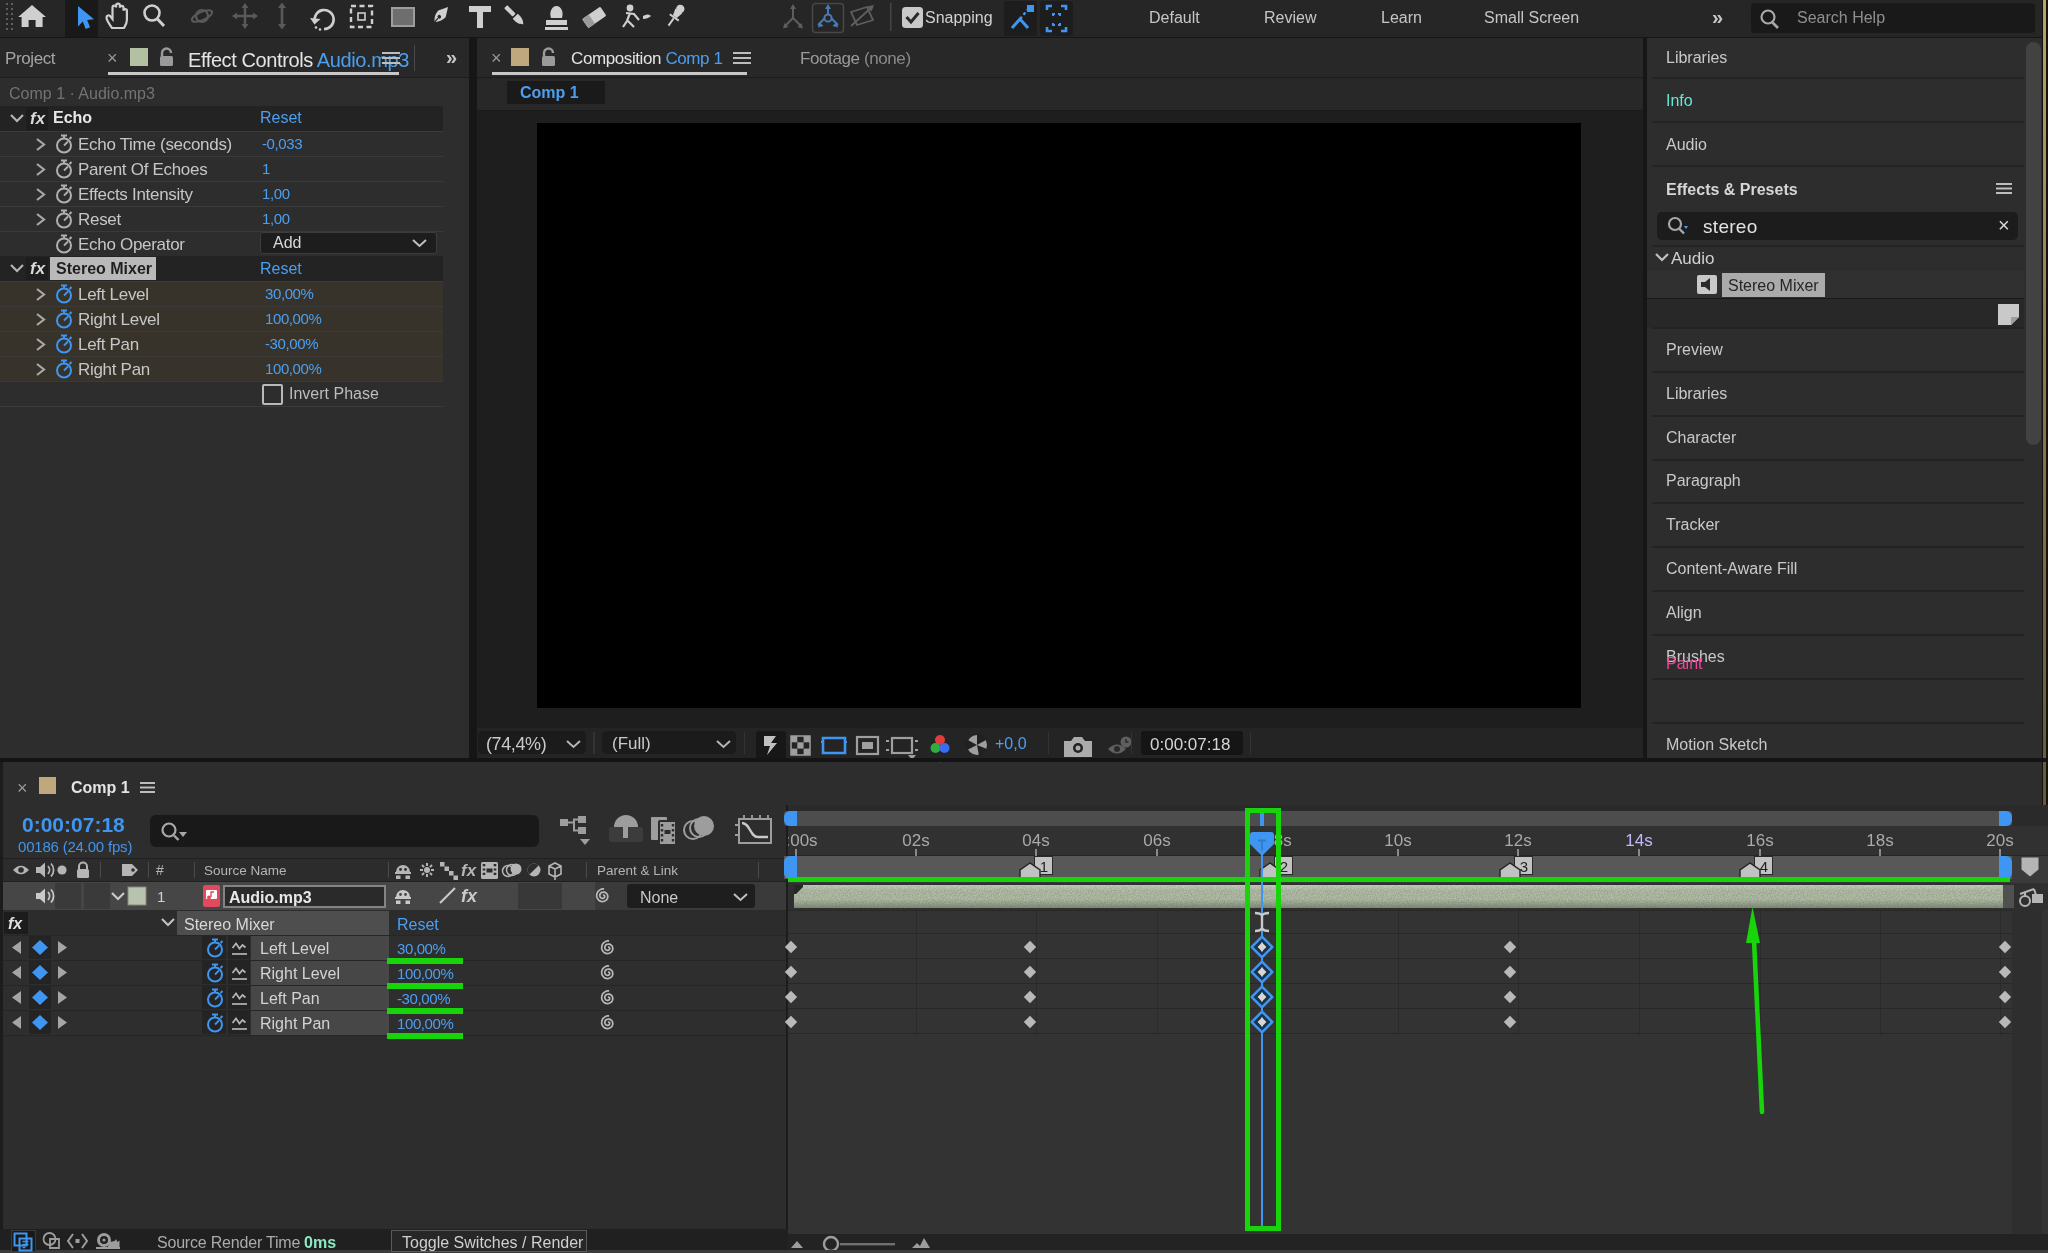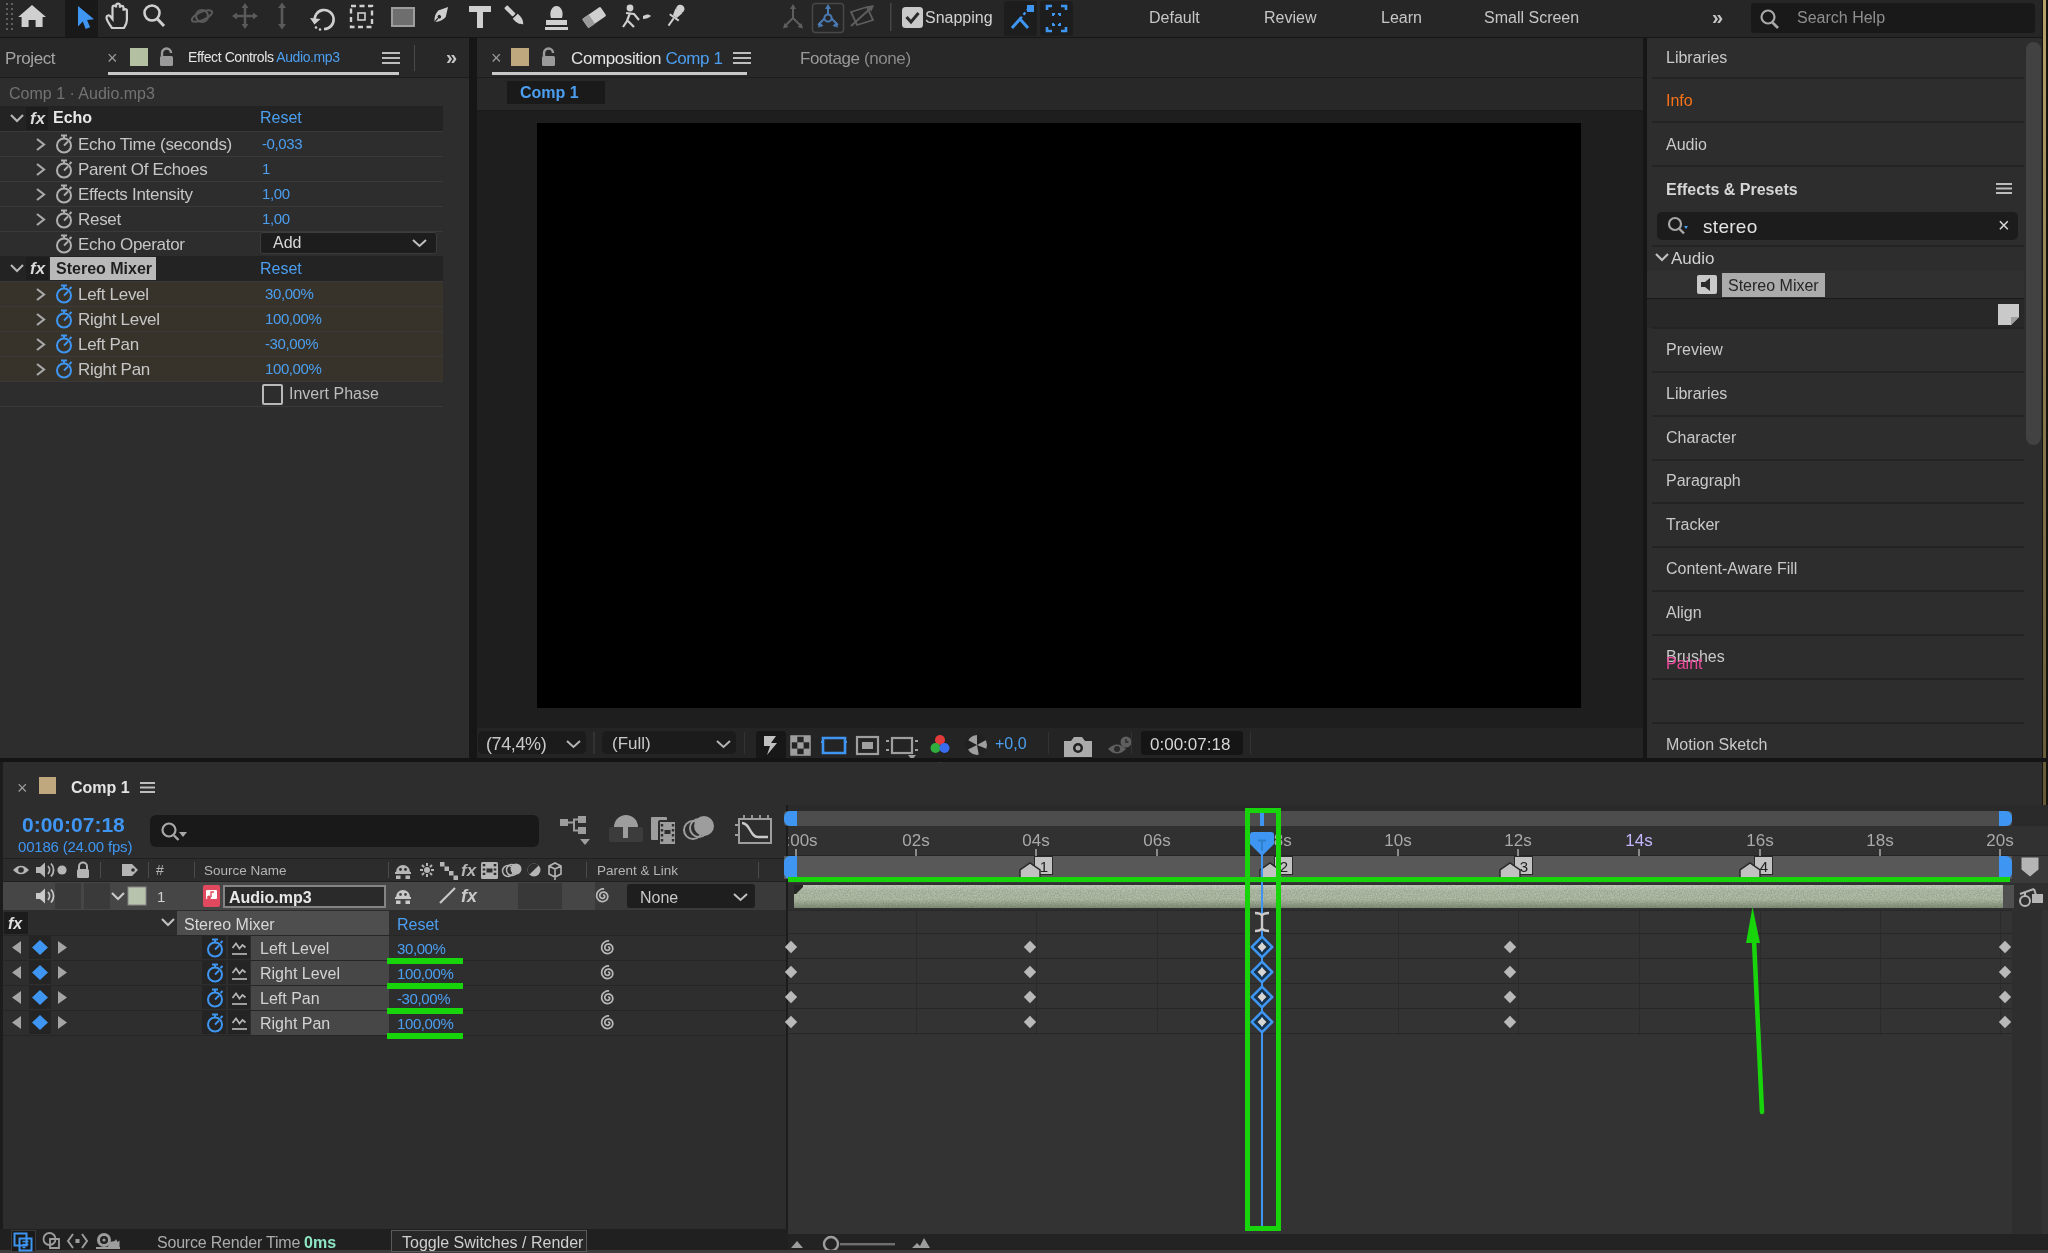--- a/index.html
+++ b/index.html
@@ -116,21 +116,21 @@
     </svg>
 <div class="tx" style="left:1797px;top:10px;font-size:16px;color:#8f8f8f">Search Help</div>
 <div class="a" style="left:0;top:38px;width:471px;height:39px;background:#282828;border-bottom:1px solid #1c1c1c"></div>
 <div class="tx" style="left:5px;top:50px;font-size:17px;letter-spacing:-0.4px;color:#a5a5a5">Project</div>
 <div class="tx" style="left:107px;top:49px;font-size:18px;color:#9a9a9a">×</div>
 <div class="a" style="left:130px;top:48px;width:18px;height:18px;background:#b3c1a2"></div>
 <svg class="a" style="left:158px;top:46px" width="20" height="24">
       <path d="M4 10 v-3 a4.5 4.5 0 0 1 9 0" fill="none" stroke="#9a9a9a" stroke-width="2.4"></path>
       <rect x="2" y="10" width="13" height="10" rx="1.5" fill="#9a9a9a"></rect>
     </svg>
-<div class="tx" style="left:188px;top:50px;font-size:14px;letter-spacing:-0.4px;color:#e4e4e4">Effect Controls <span style="color:#4c9ff0">Audio.mp3</span></div>
+<div class="tx" style="left:188px;top:50px;font-size:20px;letter-spacing:-0.4px;color:#e4e4e4">Effect Controls <span style="color:#4c9ff0">Audio.mp3</span></div>
 <svg class="a" style="left:382px;top:52px" width="20" height="14">
       <path d="M0 1 h18 M0 6 h18 M0 11 h18" stroke="#bdbdbd" stroke-width="2"></path>
     </svg>
 <div class="a" style="left:108px;top:72px;width:291px;height:3px;background:#c8c8c8"></div>
 <div class="a" style="left:414px;top:45px;width:1px;height:26px;background:#4a4a4a"></div>
 <div class="tx" style="left:446px;top:47px;font-size:20px;color:#c6c6c6;font-weight:bold">»</div>
 <div class="tx" style="left:9px;top:86px;font-size:16px;color:#737373">Comp 1 · Audio.mp3</div>
 <div class="a" style="left:0;top:106px;width:443px;height:25px;background:#232323"></div>
 <div class="a" style="left:26px;top:107px;width:22px;height:23px;background:#1d1d1d"></div>
 <svg class="a" style="left:10px;top:113px" width="16" height="12">
@@ -329,21 +329,21 @@
         <circle cx="66" cy="9" r="5.5"></circle>
         <path d="M66 6 v3 h2.5" stroke="#2a2a2a" stroke-width="1.5" fill="none"></path>
       </g>
     </svg>
 <div class="a" style="left:1131px;top:732px;width:1px;height:22px;background:#333"></div>
 <div class="a" style="left:1141px;top:731px;width:102px;height:24px;background:#151515;border-radius:3px"></div>
 <div class="tx" style="left:1150px;top:736px;font-size:17px;color:#d5d5d5">0:00:07:18</div>
 <div class="a" style="left:1250px;top:732px;width:1px;height:22px;background:#333"></div>
 <div class="a" style="left:1643px;top:38px;width:4px;height:720px;background:#161616"></div>
 <div class="tx" style="left:1666px;top:50px;font-size:16px;color:#c9c9c9">Libraries</div>
-<div class="tx" style="left:1666px;top:93px;font-size:16px;color:#f97316">Info</div>
+<div class="tx" style="left:1666px;top:93px;font-size:16px;color:#5eead4">Info</div>
 <div class="tx" style="left:1666px;top:137px;font-size:16px;color:#c9c9c9">Audio</div>
 <div class="a" style="left:1652px;top:77px;width:372px;height:2px;background:#232323"></div>
 <div class="a" style="left:1652px;top:121px;width:372px;height:2px;background:#232323"></div>
 <div class="a" style="left:1652px;top:165px;width:372px;height:2px;background:#232323"></div>
 <div class="tx" style="left:1666px;top:182px;font-size:16px;color:#d6d6d6;font-weight:bold">Effects &amp; Presets</div>
 <svg class="a" style="left:1996px;top:183px" width="18" height="13">
       <path d="M0 1 h16 M0 5.5 h16 M0 10 h16" stroke="#bdbdbd" stroke-width="1.8"></path>
     </svg>
 <div class="a" style="left:1657px;top:212px;width:361px;height:28px;background:#1c1c1c;border-radius:5px"></div>
 <svg class="a" style="left:1666px;top:216px" width="30" height="22">

